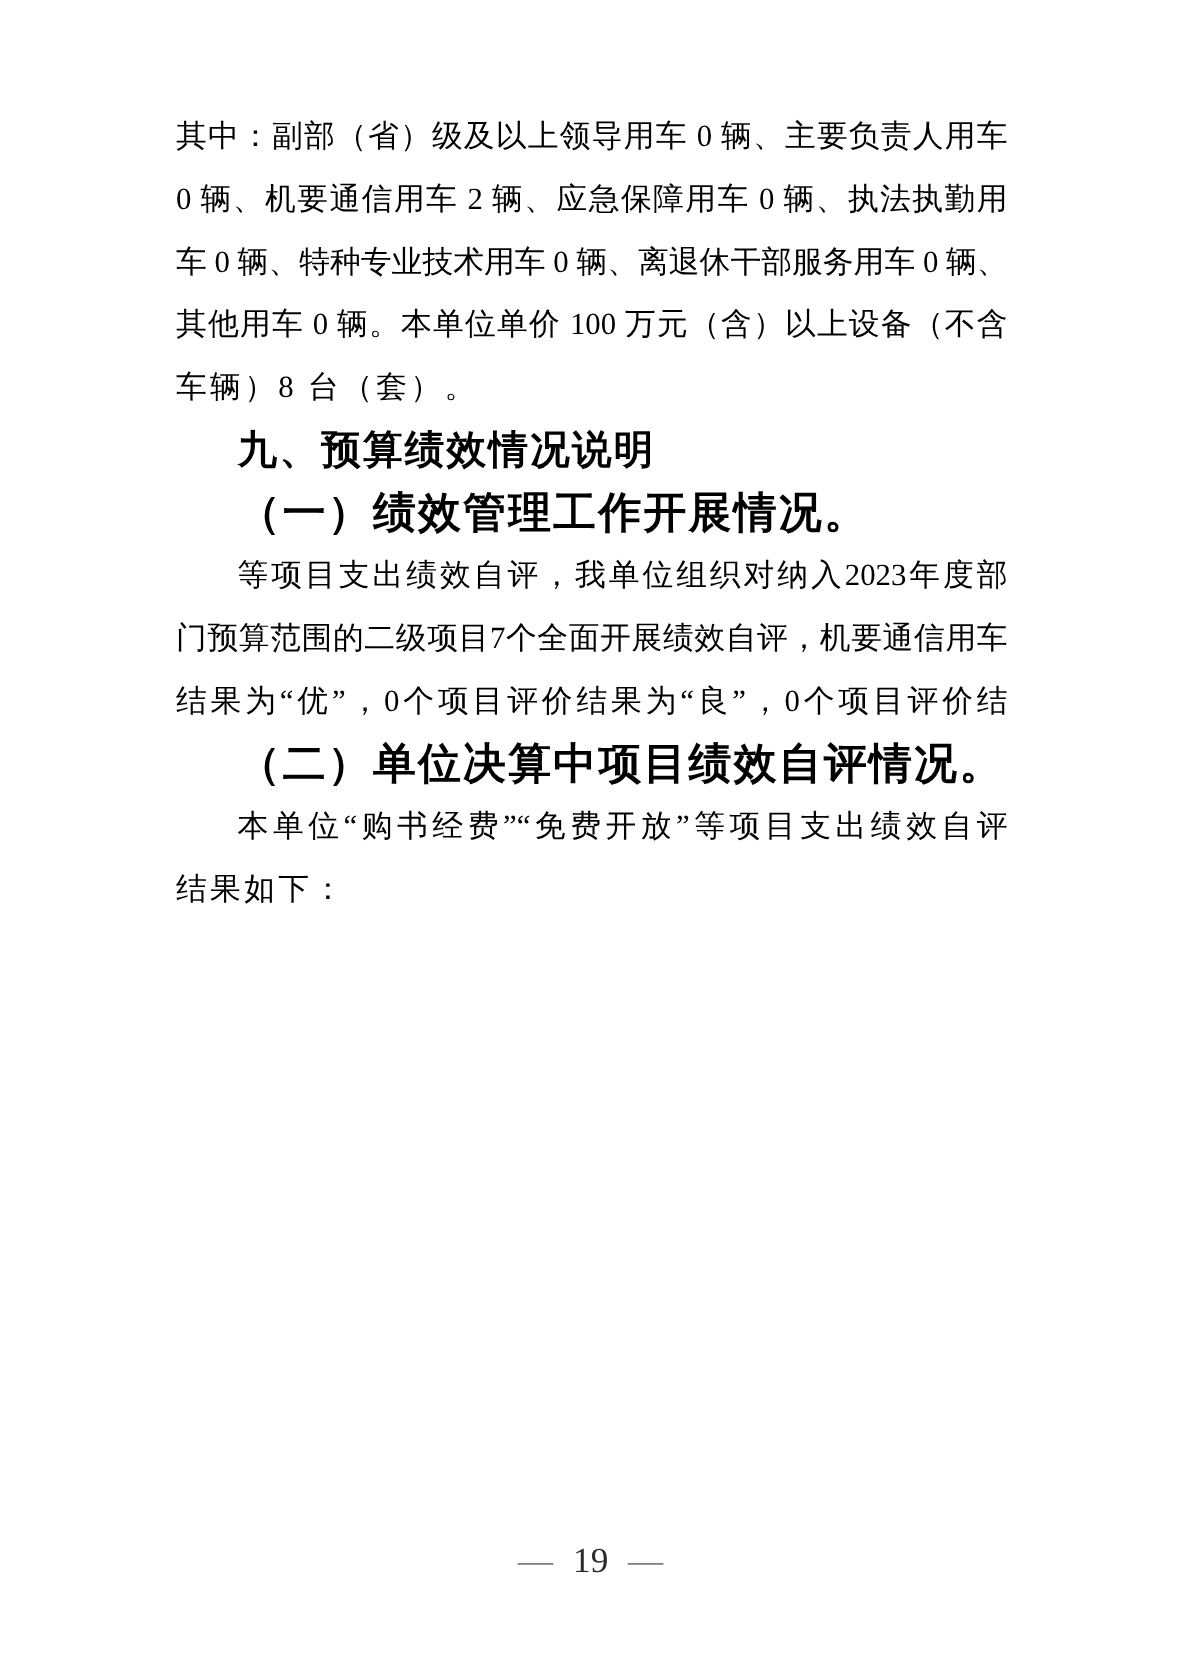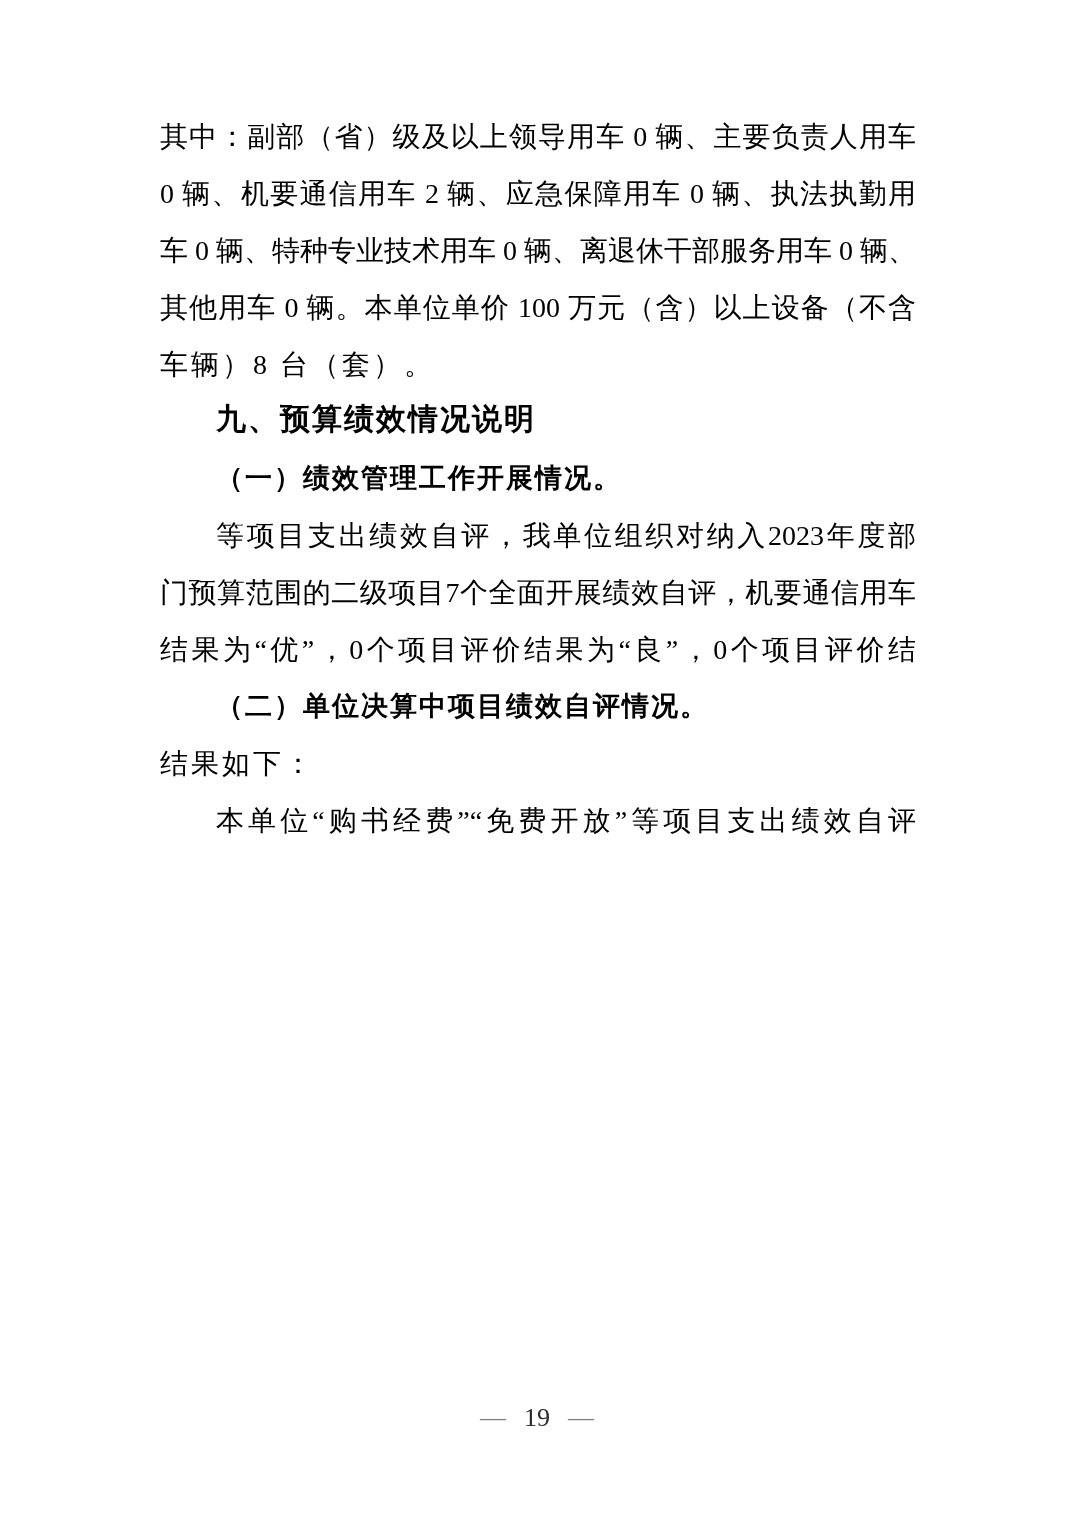--- a/index.html
+++ b/index.html
@@ -16,21 +16,21 @@
     overflow: hidden;
   }
   .page {
     position: absolute;
     inset: 0;
     background: #ffffff;
   }
   .content {
     position: absolute;
     left: 160px;
-    top: 108px;
+    top: 96px;
     width: 756px;
   }
   .line {
     height: 57px;
     line-height: 57px;
     font-size: 28px;
     overflow: hidden;
     white-space: nowrap;
   }
   
@@ -41,37 +41,37 @@
     text-justify: inter-character;
   }
   
   .last {
     letter-spacing: 3px;
   }
   .indent {
     text-indent: 56px;
   }
   .h1 {
-    font-family: Liberation Mono, monospace;
+    font-family: Liberation Serif, serif;
     font-weight: bold;
-    font-size: 30px;
+    font-size: 36px;
     letter-spacing: 2px;
   }
   .h2 {
     font-weight: bold;
-    font-size: 27px;
+    font-size: 39px;
     letter-spacing: 2px;
   }
   .footer {
     position: absolute;
     top: 1398px;
     left: 0;
     width: 100%;
     text-align: center;
-    font-size: 26px;
+    font-size: 32px;
     line-height: 40px;
   }
   .footer .dash {
     color: #7f7f7f;
     letter-spacing: 0;
   }
   .footer .page-num {
     color: #2b2b2b;
     margin: 0 18px;
   }
@@ -92,22 +92,22 @@
     <div class="line h1 indent">九、预算绩效情况说明</div>
 
     <div class="line h2 indent">（一）绩效管理工作开展情况。</div>
 
     <div class="line fill indent">等项目支出绩效自评，我单位组织对纳入2023年度部</div>
     <div class="line fill">门预算范围的二级项目7个全面开展绩效自评，机要通信用车</div>
     <div class="line fill">结果为“优”，0个项目评价结果为“良”，0个项目评价结</div>
 
     <div class="line h2 indent">（二）单位决算中项目绩效自评情况。</div>
 
+    <div class="line fill indent">本单位“购书经费”“免费开放”等项目支出绩效自评</div>
     <div class="line last">结果如下：</div>
-    <div class="line fill indent">本单位“购书经费”“免费开放”等项目支出绩效自评</div>
 
   </div>
 
   <div class="footer">
     <span class="dash">—</span><span class="page-num">19</span><span class="dash">—</span>
   </div>
 
 </div>
 
 </body></html>

